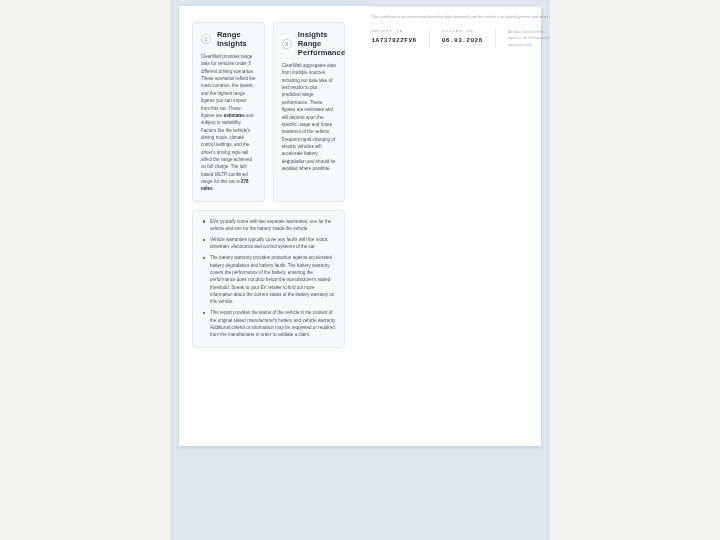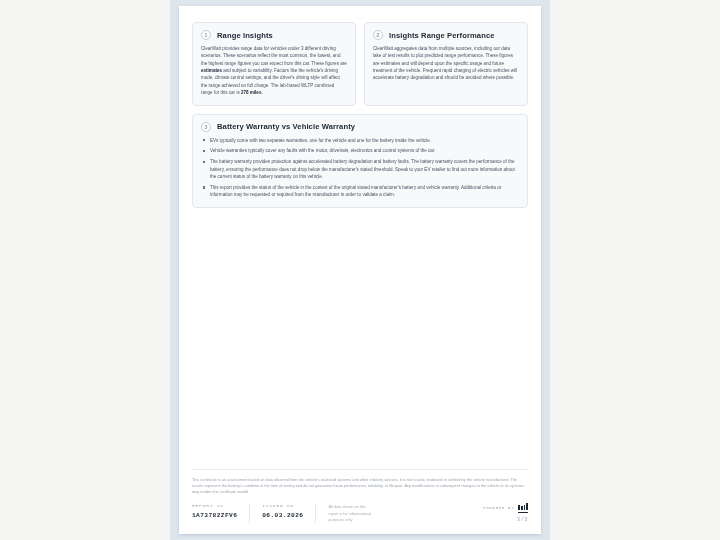--- a/index.html
+++ b/index.html
@@ -26,25 +26,25 @@
     height: 540px;
     background: #dde5ed;
     overflow: hidden;
   }
 
   #page {
     position: absolute;
     left: 9px;
     top: 6px;
     width: 362px;
-    height: 528px;
+    height: 440px;
     background: #ffffff;
     box-shadow: 0 1px 3px rgba(40,60,90,.18);
     display: flex;
-    flex-direction: column;
+    flex-direction: row;
   }
 
   
   #content {
     padding: 16px 13px 0 13px;
     flex: 1 1 auto;
   }
 
   .row-two {
     display: flex;
@@ -246,24 +246,20 @@
           <div class="card-head">
             <div class="badge">2</div>
             <div class="card-title">Insights Range Performance</div>
           </div>
           <div class="card-body">ClearWatt aggregates data from multiple sources, including our data lake of test results to plot predicted range performance. These figures are estimates and will depend upon the specific usage and future treatment of the vehicle. Frequent rapid charging of electric vehicles will accelerate battery degradation and should be avoided where possible.</div>
         </div>
 
       </div>
 
       <div class="card">
-        <div class="card-head">
-          <div class="badge">3</div>
-          <div class="card-title">Battery Warranty vs Vehicle Warranty</div>
-        </div>
         <ul class="bullets">
             <li>EVs typically come with two separate warranties, one for the vehicle and one for the battery inside the vehicle.</li>
             <li>Vehicle warranties typically cover any faults with the motor, drivetrain, electronics and control systems of the car.</li>
             <li>The battery warranty provides protection against accelerated battery degradation and battery faults. The battery warranty covers the performance of the battery, ensuring the performance does not drop below the manufacturer's stated threshold. Speak to your EV retailer to find out more information about the current status of the battery warranty on this vehicle.</li>
             <li>This report provides the status of the vehicle in the context of the original stated manufacturer's battery and vehicle warranty. Additional criteria or information may be requested or required from the manufacturer in order to validate a claim.</li>
           </ul>
       </div>
 
     </div>
 

